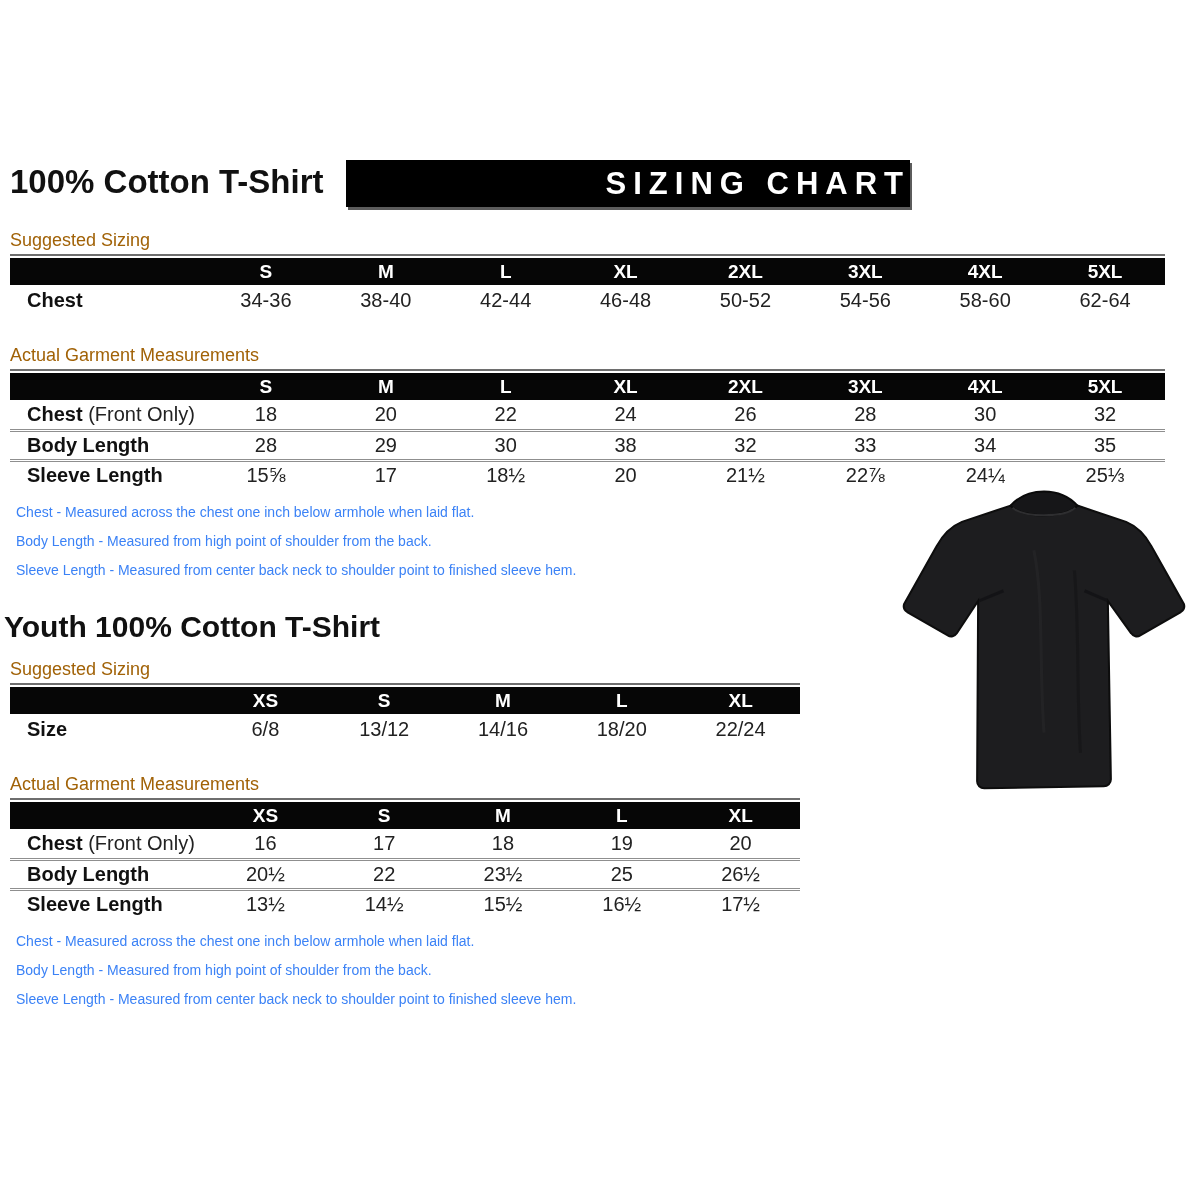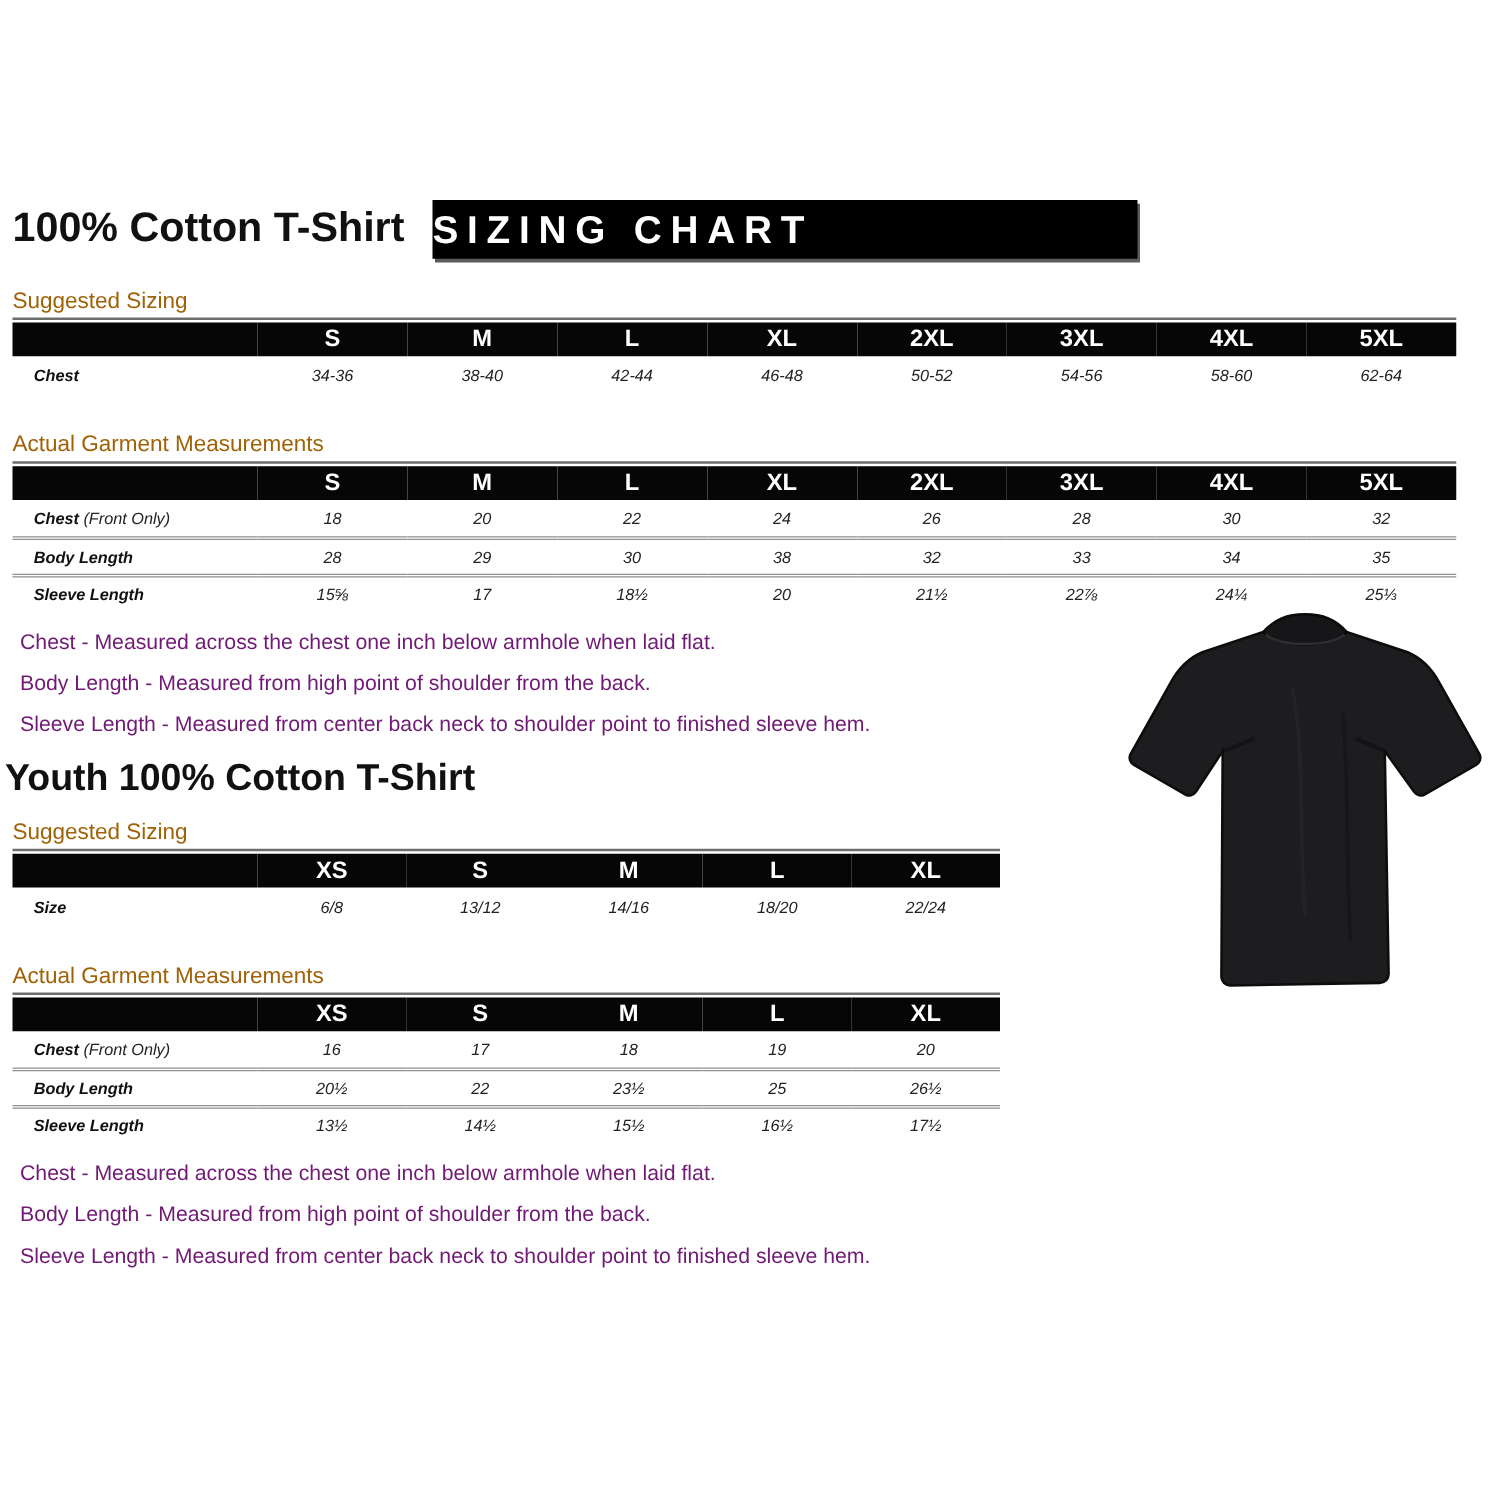--- a/index.html
+++ b/index.html
@@ -13,51 +13,51 @@
   .page { position: relative; width: 1200px; height: 1200px; padding: 163px 0 17px 10px; }
 
   
   .header-row { position: relative; height: 52px; }
   .main-title { font-size: 33px; font-weight: bold; letter-spacing: 0; color: #111; }
   .banner {
     position: absolute; left: 336px; top: -3px;
     width: 564px; height: 47px;
     background: #000;
     box-shadow: 2px 3px 0 0 #5c5c5c;
-    display: flex; align-items: center; justify-content: flex-start;
+    display: flex; align-items: center; justify-content: flex-end;
   }
   .banner span { color: #fff; font-size: 31px; font-weight: bold; letter-spacing: 7px; }
 
   
   .section-label { font-size: 18px; color: #a16207; margin-top: 15px; margin-bottom: 3px; }
 
   
   .tbl-wrap { border-top: 2px solid #6e6e6e; padding-top: 2px; }
   .tbl-wrap.adult { width: 1155px; }
   .tbl-wrap.youth { width: 790px; }
   table { border-collapse: collapse; table-layout: fixed; width: 100%; }
   thead th {
     background: #060606; color: #fff;
     font-size: 19px; font-weight: bold;
     height: 27px; text-align: center; vertical-align: middle;
   }
   tbody td {
-    font-size: 13px; height: 30px;
-    text-align: center; vertical-align: middle; color: #222; font-style: italic;
+    font-size: 20px; height: 30px;
+    text-align: center; vertical-align: middle; color: #222;
   }
   tbody tr + tr td { border-top: 3px double #8f8f8f; }
   .label-col { width: 196px; text-align: left; padding-left: 17px; }
   tbody td.label-col b { font-weight: bold; color: #111; }
 
   
   .notes { margin-top: 14px; }
-  .note { font-size: 17px; color: #701a75; margin: 0 0 13px 6px; }
-
-  
-  .youth-title { font-size: 30px; font-weight: bold; color: #111; margin-top: 16px; margin-left: -6px; }
+  .note { font-size: 14px; color: #3b82f6; margin: 0 0 13px 6px; }
+
+  
+  .youth-title { font-size: 30px; font-weight: bold; color: #111; margin-top: 32px; margin-left: -6px; }
 
   
   .tshirt { position: absolute; left: 892px; top: 478px; width: 304px; height: 342px; }
 </style>
 </head>
 <body>
 
 <div class="page">
 
   <div class="header-row">

